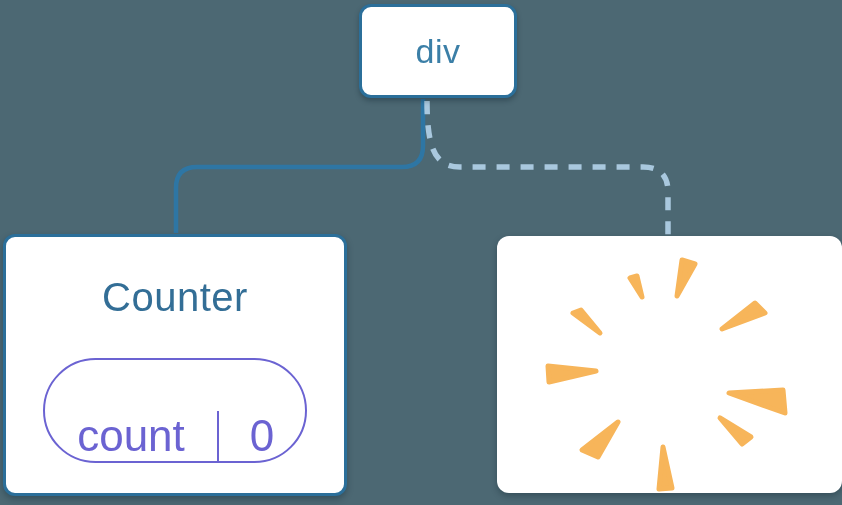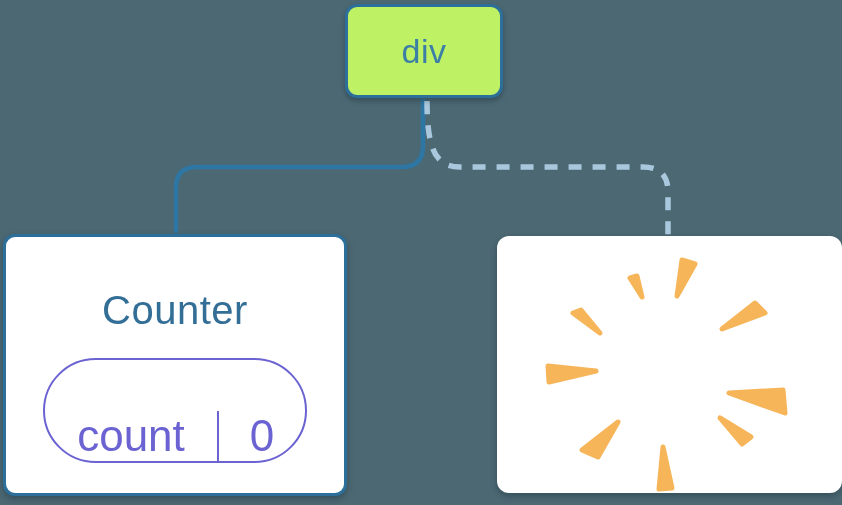--- a/index.html
+++ b/index.html
@@ -18,25 +18,25 @@
   .edges-svg {
     position: absolute;
     left: 0;
     top: 0;
     width: 842px;
     height: 505px;
   }
   
   .root-node {
     position: absolute;
-    left: 345px;
+    left: 359px;
     top: 4px;
     width: 152px;
     height: 88px;
-    background: #bef264;
+    background: #ffffff;
     border: 3px solid #2b6f9a;
     border-radius: 12px;
     box-shadow: 0 3px 5px rgba(15, 35, 45, 0.35);
     display: flex;
     align-items: center;
     justify-content: center;
   }
   .root-node .node-label {
     color: #3b7fa7;
     font-size: 34px;
@@ -49,21 +49,21 @@
     left: 3px;
     top: 234px;
     width: 338px;
     height: 256px;
     background: #ffffff;
     border: 3px solid #2b6f9a;
     border-radius: 12px;
     box-shadow: 0 3px 6px rgba(15, 35, 45, 0.35);
   }
   .counter-title {
-    margin-top: 51px;
+    margin-top: 38px;
     text-align: center;
     color: #336e96;
     font-size: 40px;
     font-weight: 500;
     letter-spacing: 0.5px;
   }
   .state-pill {
     position: absolute;
     left: 37px;
     top: 121px;

